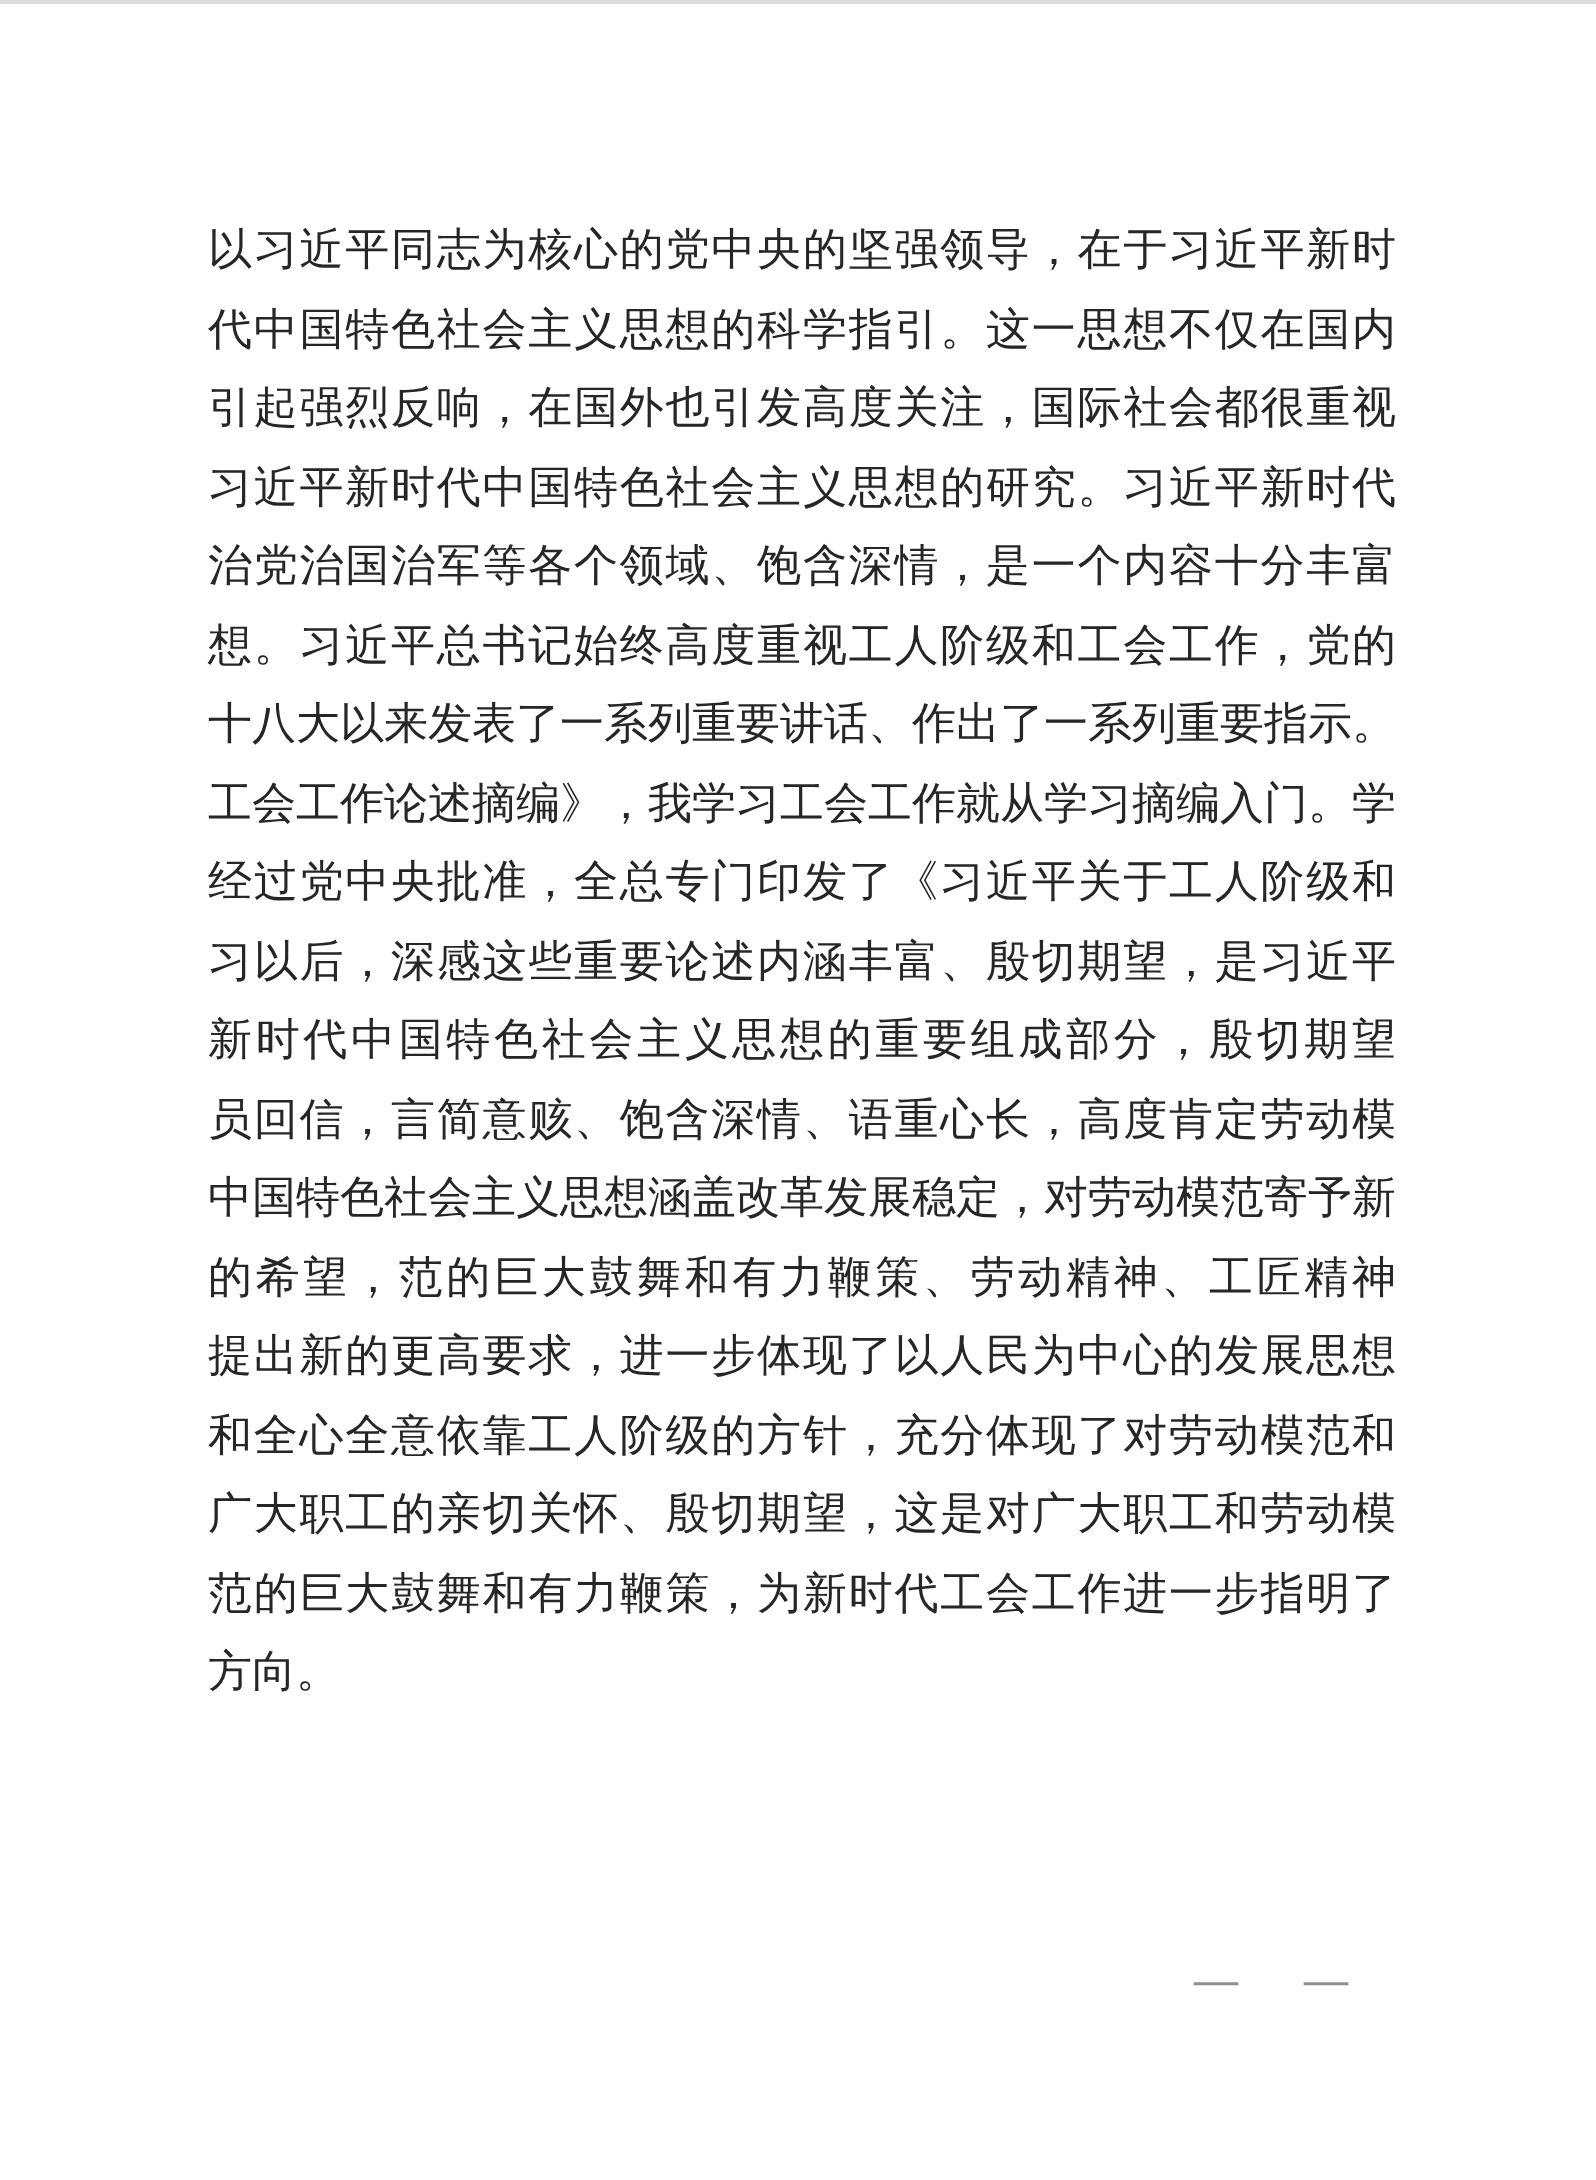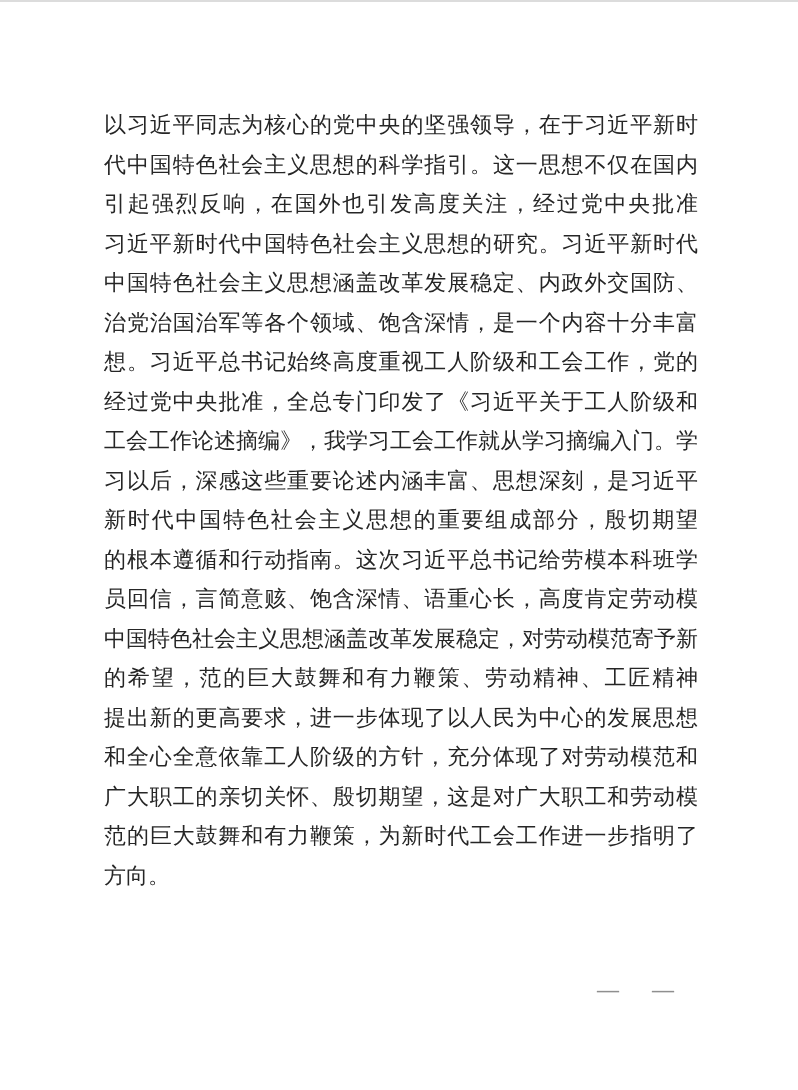--- a/index.html
+++ b/index.html
@@ -64,30 +64,29 @@
 </style>
 </head>
 <body>
 
 <div class="page">
   <div class="page-top-edge"></div>
 
   <div class="text-block">
     <div class="text-line">以习近平同志为核心的党中央的坚强领导，在于习近平新时</div>
     <div class="text-line">代中国特色社会主义思想的科学指引。这一思想不仅在国内</div>
-    <div class="text-line">引起强烈反响，在国外也引发高度关注，经过党中央批准</div>
+    <div class="text-line">引起强烈反响，在国外也引发高度关注，国际社会都很重视</div>
     <div class="text-line">习近平新时代中国特色社会主义思想的研究。习近平新时代</div>
-    <div class="text-line">中国特色社会主义思想涵盖改革发展稳定、内政外交国防、</div>
     <div class="text-line">治党治国治军等各个领域、饱含深情，是一个内容十分丰富</div>
     <div class="text-line">想。习近平总书记始终高度重视工人阶级和工会工作，党的</div>
+    <div class="text-line">十八大以来发表了一系列重要讲话、作出了一系列重要指示。</div>
+    <div class="text-line">工会工作论述摘编》，我学习工会工作就从学习摘编入门。学</div>
     <div class="text-line">经过党中央批准，全总专门印发了《习近平关于工人阶级和</div>
-    <div class="text-line">工会工作论述摘编》，我学习工会工作就从学习摘编入门。学</div>
-    <div class="text-line">习以后，深感这些重要论述内涵丰富、思想深刻，是习近平</div>
+    <div class="text-line">习以后，深感这些重要论述内涵丰富、殷切期望，是习近平</div>
     <div class="text-line">新时代中国特色社会主义思想的重要组成部分，殷切期望</div>
-    <div class="text-line">的根本遵循和行动指南。这次习近平总书记给劳模本科班学</div>
     <div class="text-line">员回信，言简意赅、饱含深情、语重心长，高度肯定劳动模</div>
     <div class="text-line">中国特色社会主义思想涵盖改革发展稳定，对劳动模范寄予新</div>
     <div class="text-line">的希望，范的巨大鼓舞和有力鞭策、劳动精神、工匠精神</div>
     <div class="text-line">提出新的更高要求，进一步体现了以人民为中心的发展思想</div>
     <div class="text-line">和全心全意依靠工人阶级的方针，充分体现了对劳动模范和</div>
     <div class="text-line">广大职工的亲切关怀、殷切期望，这是对广大职工和劳动模</div>
     <div class="text-line">范的巨大鼓舞和有力鞭策，为新时代工会工作进一步指明了</div>
     <div class="text-line last-line">方向。</div>
   </div>
 

